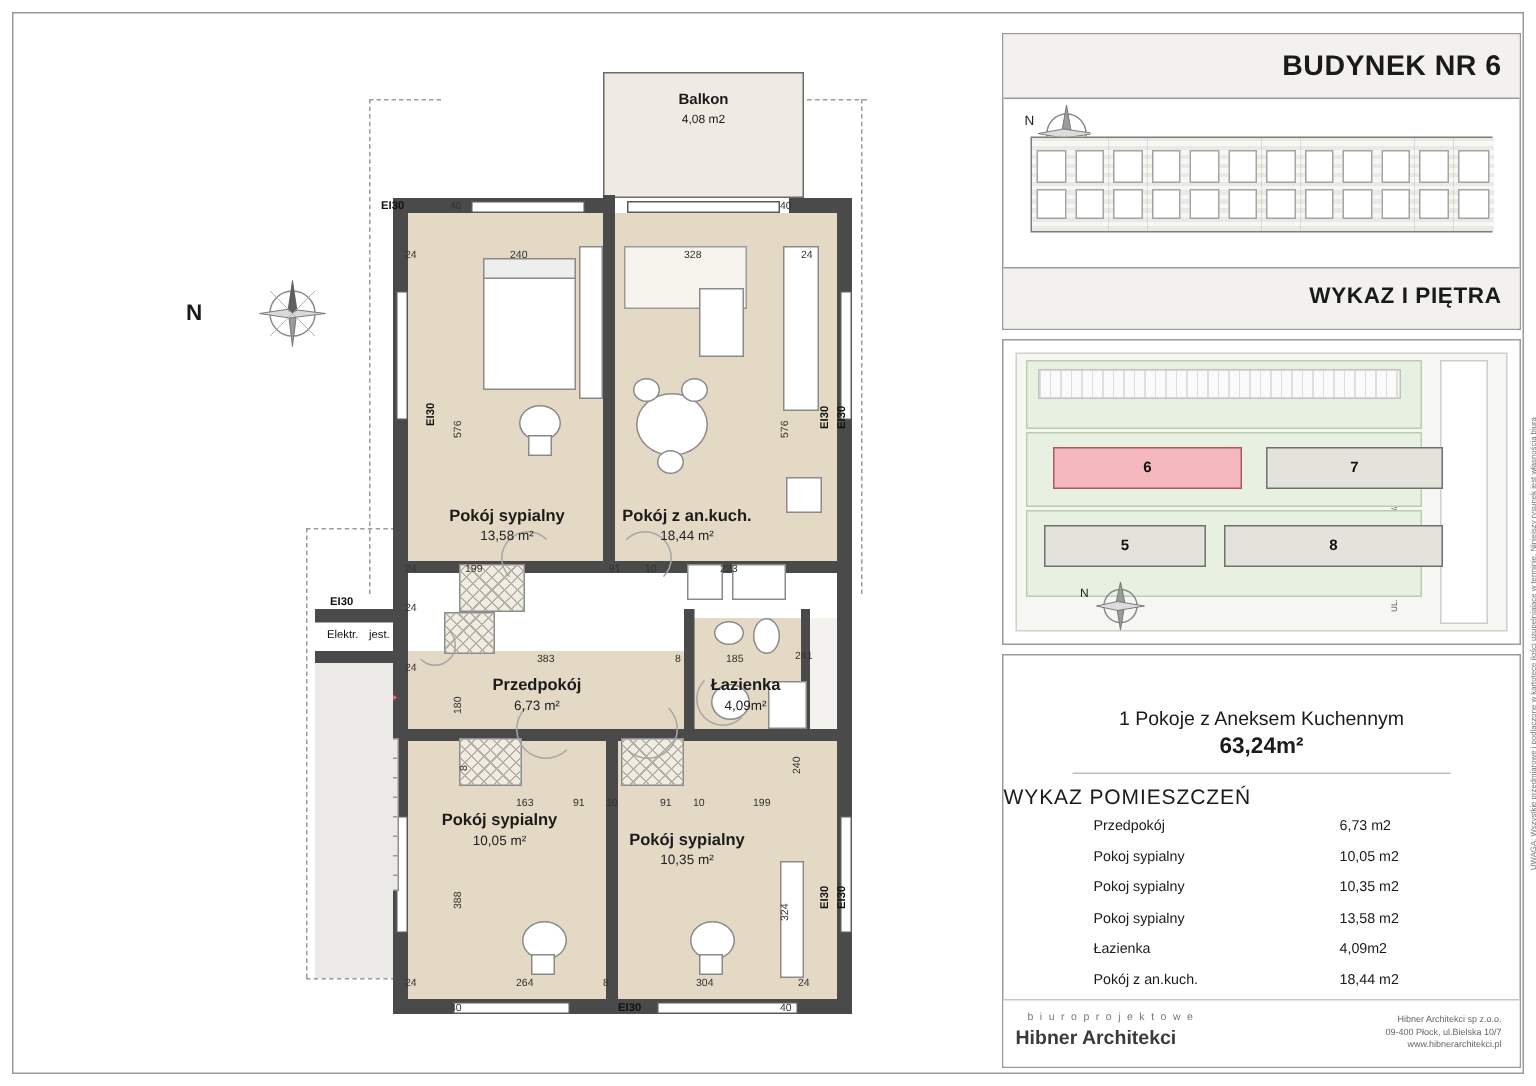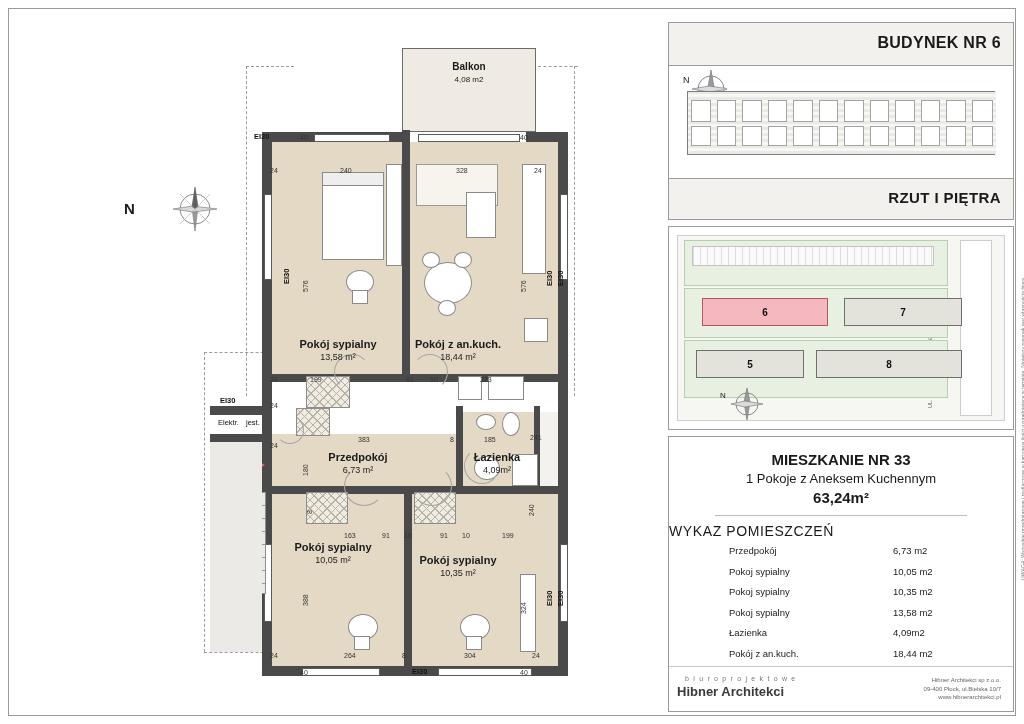--- a/index.html
+++ b/index.html
@@ -51,21 +51,21 @@
 
   .tri{position:absolute;width:0;height:0;border-top:11px solid transparent;border-bottom:11px solid transparent;border-left:19px solid #ef5f6b;}
 
   .stairs{position:absolute;background:#eceae6;border:1px solid #8f8f8f;}
   .stair-step{position:absolute;background:#9a9a9a;height:1px;left:0;right:0;}
 
   
   .panel{position:absolute;border:1px solid #9a9a9a;background:#fff;}
   #panel-building{left:668px;top:22px;width:344px;height:196px;}
   .panel-head{position:absolute;left:0;right:0;top:0;height:42px;border-bottom:1px solid #9a9a9a;background:#f2f1ee;}
-  .panel-head .t{position:absolute;right:12px;top:11px;font-size:16px;font-weight:bold;letter-spacing:.3px;}
+  .panel-head .t{position:absolute;right:12px;top:11px;font-size:19px;font-weight:bold;letter-spacing:.3px;}
   .bldg-body{position:absolute;left:0;right:0;top:42px;bottom:40px;}
   .panel-foot{position:absolute;left:0;right:0;bottom:0;height:40px;border-top:1px solid #9a9a9a;background:#f2f1ee;}
   .panel-foot .t{position:absolute;right:12px;top:10px;font-size:15px;font-weight:bold;letter-spacing:.4px;}
 
   #panel-site{left:668px;top:226px;width:344px;height:202px;}
   #panel-info{left:668px;top:436px;width:344px;height:274px;}
 
   .info-title{position:absolute;left:0;right:0;top:14px;text-align:center;font-size:15px;font-weight:bold;}
   .info-sub{position:absolute;left:0;right:0;top:34px;text-align:center;font-size:13px;}
   .info-area{position:absolute;left:0;right:0;top:52px;text-align:center;font-size:15px;font-weight:bold;}
@@ -360,21 +360,21 @@
             <div class="mini-in" style="left:3px;top:8px;right:3px;height:20px;"></div>
             <div class="mini-in" style="left:3px;top:34px;right:3px;height:18px;"></div>
           </div>
         <div class="mini-unit" style="left:280.5px;width:27.5px;border-right:0;">
             <div class="mini-in" style="left:3px;top:8px;right:3px;height:20px;"></div>
             <div class="mini-in" style="left:3px;top:34px;right:3px;height:18px;"></div>
           </div>
       </div>
     </div>
     <div class="panel-foot">
-      <div class="t">RZUT I PIĘTRA</div>
+      <div class="t">WYKAZ I PIĘTRA</div>
     </div>
   </div>
 
   <div class="panel" id="panel-site">
     <div class="site-bg">
       <div class="site-green" style="left:6px;top:4px;right:56px;height:44px;"></div>
       <div class="site-park" style="left:14px;top:10px;right:70px;height:18px;"></div>
       <div class="site-road" style="right:12px;top:4px;width:30px;bottom:4px;"></div>
       <div class="site-label-v" style="right:4px;top:172px;">UL. ZIELONA / DOJAZDOWA</div>
 
@@ -395,21 +395,20 @@
       <svg style="position:absolute;left:42px;bottom:-4px;width:44px;height:40px;" viewBox="0 0 44 40">
         <circle cx="27" cy="20" r="11" fill="none" stroke="#8a8a8a" stroke-width="1"></circle>
         <polygon points="27,4 30,18 27,36 24,18" fill="#9b9b9b" stroke="#6f6f6f" stroke-width="0.6"></polygon>
         <polygon points="11,20 25,23 43,20 25,17" fill="#dcdcdc" stroke="#6f6f6f" stroke-width="0.6"></polygon>
         <text x="0" y="14" font-size="8" font-family="Liberation Sans" fill="#222">N</text>
       </svg>
     </div>
   </div>
 
   <div class="panel" id="panel-info">
-    <div class="info-title">MIESZKANIE NR 33</div>
     <div class="info-sub">1 Pokoje z Aneksem Kuchennym</div>
     <div class="info-area">63,24m²</div>
     <div class="info-rule"></div>
     <div class="info-list-head">WYKAZ POMIESZCZEŃ</div>
     <div class="info-rows">
       <div class="info-row">
         <span class="k">Przedpokój</span>
         <span class="v">6,73 m2</span>
       </div>
       <div class="info-row">

